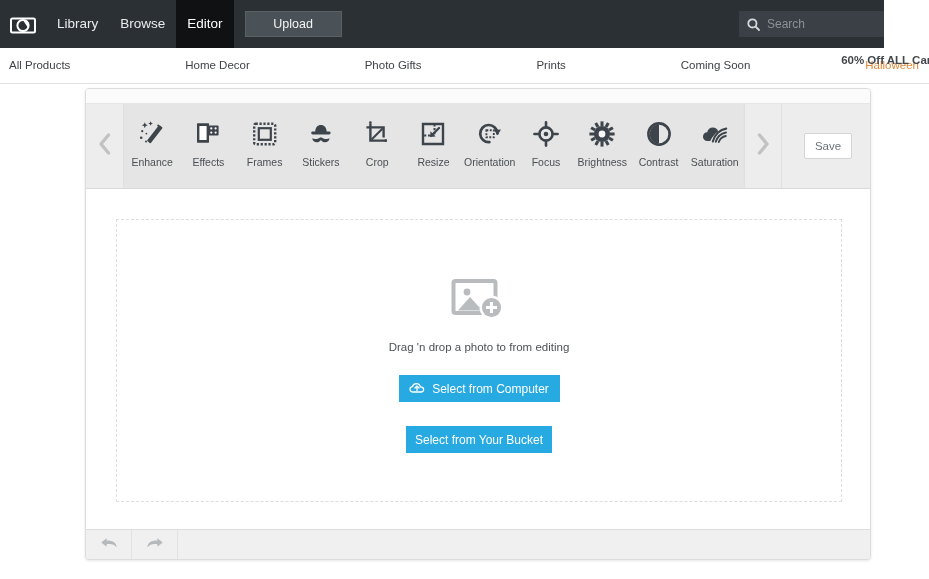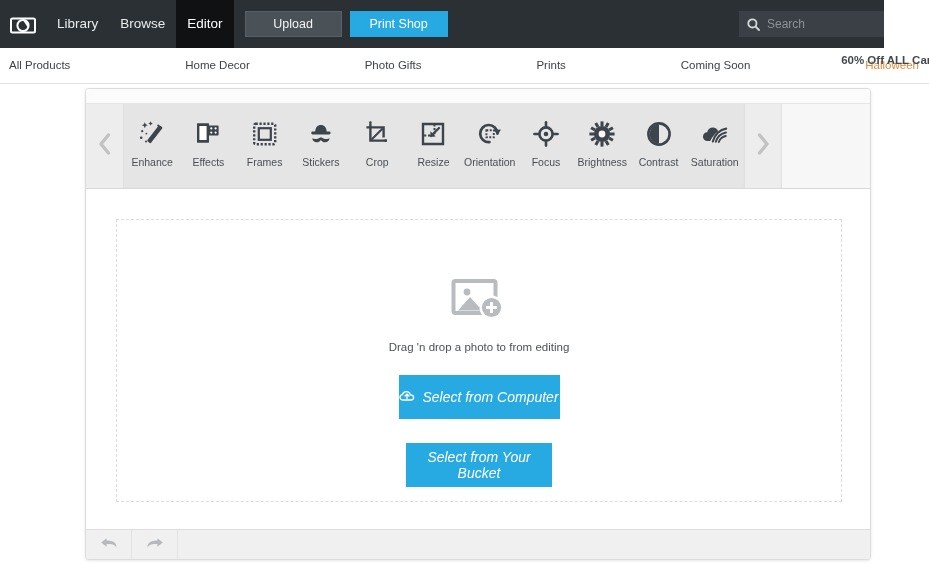--- a/index.html
+++ b/index.html
@@ -194,27 +194,26 @@
   .dz-icon { margin-bottom: 14px; }
   .dz-text {
     font-size: 11.5px;
     color: #4e5256;
     margin-bottom: 22px;
   }
   .btn-blue {
     background: #27a9e1;
     border: none;
     color: #ffffff;
-    font-size: 14px;
+    font-size: 12px;
     font-family: "Liberation Sans", sans-serif;
     cursor: pointer;
-    height: 44px;
+    height: 27px;
     display: flex; align-items: center; justify-content: center;
     gap: 7px;
-    font-style: italic;
   }
   .btn-computer { width: 161px; margin-bottom: 24px; }
   .btn-bucket { width: 146px; }
 
   
   .panel-footer {
     position: absolute; left: 0; bottom: 0;
     width: 100%; height: 30px;
     background: #f0f0f0;
     border-top: 1px solid #dddddd;
@@ -241,21 +240,20 @@
         <path d="M13 5.2 a5.3 5.3 0 0 1 4.8 7.4 z" fill="#ffffff"></path>
       </svg>
     </span>
   </a>
 
   <a class="nav-link" href="#">Library</a>
   <a class="nav-link" href="#">Browse</a>
   <a class="nav-link active" href="#">Editor</a>
 
   <button class="btn-upload">Upload</button>
-  <button class="btn-printshop">Print Shop</button>
 
   <div class="search-wrap">
     <span class="search-icon">
       <svg width="13" height="13" viewBox="0 0 13 13">
         <circle cx="5.4" cy="5.4" r="4.1" fill="none" stroke="#d4d8da" stroke-width="1.8"></circle>
         <line x1="8.5" y1="8.5" x2="12" y2="12" stroke="#d4d8da" stroke-width="1.8" stroke-linecap="round"></line>
       </svg>
     </span>
     <input class="search-input" type="text" placeholder="Search" style="">
 
@@ -443,20 +441,23 @@
     </div>
 
     <div class="arrow-pane right">
       <span>
         <svg width="16" height="24" viewBox="0 0 16 24">
           <path d="M4.5 3 L12 12 L4.5 21" fill="none" stroke="#c2c2c2" stroke-width="3.4" stroke-linecap="round" stroke-linejoin="round"></path>
         </svg>
       </span>
     </div>
 
+    <div class="save-pane">
+      <button class="btn-save">Save</button>
+    </div>
   </div>
 
   <div class="canvas-area">
     <div class="dropzone">
 
       <span class="dz-icon">
         <svg width="56" height="46" viewBox="0 0 56 46">
           <rect x="2.5" y="4" width="42" height="32" rx="2" fill="none" stroke="#b9bcbe" stroke-width="4"></rect>
           <circle cx="16" cy="15" r="3.4" fill="#b9bcbe"></circle>
           <path d="M7 33.5 L19 20 L28 30 L34 24.5 L41 33.5 Z" fill="#b9bcbe"></path>

